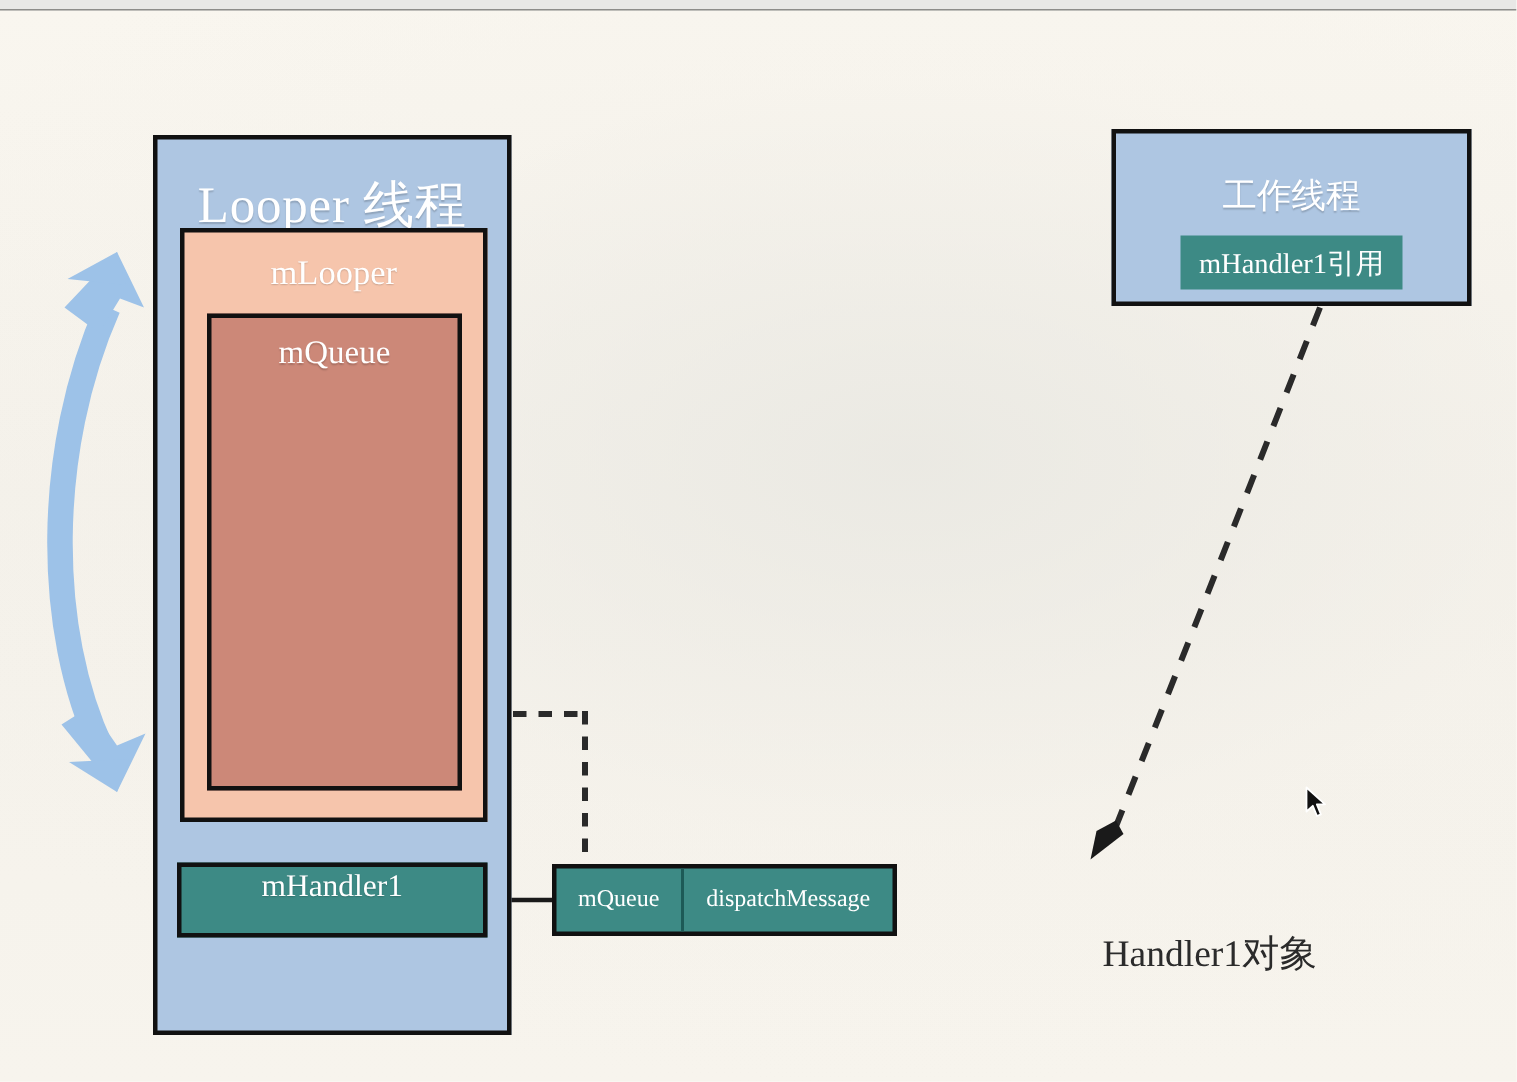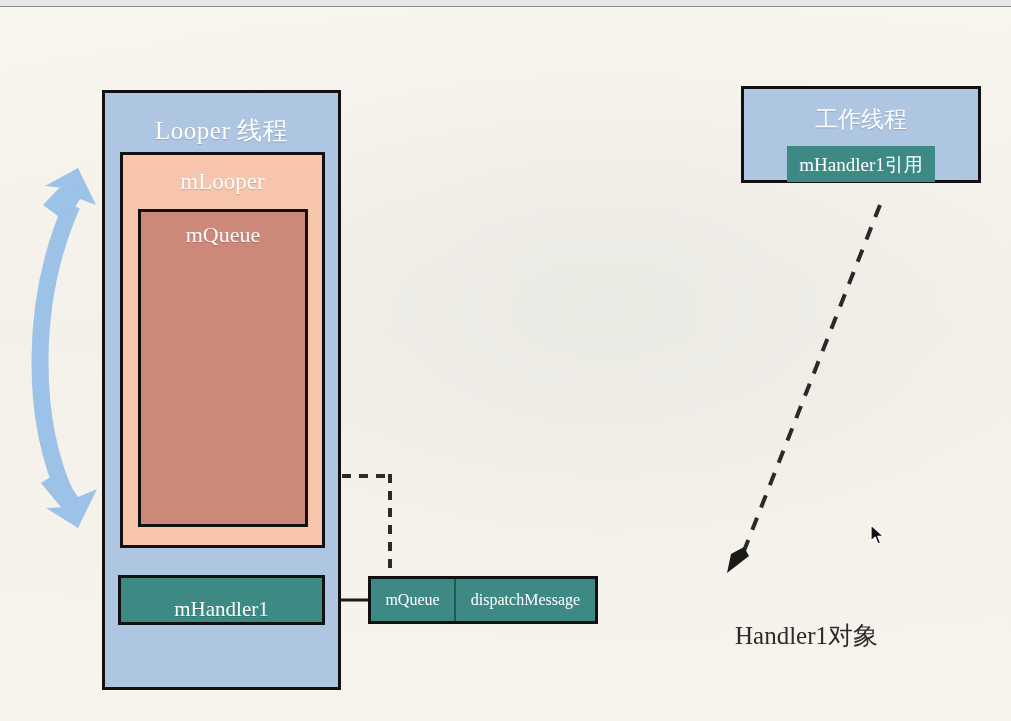--- a/index.html
+++ b/index.html
@@ -61,21 +61,21 @@
   
   #looper-thread {
     left: 102px;
     top: 90px;
     width: 239px;
     height: 600px;
     background: #aec6e2;
   }
   #looper-thread-label {
     margin-top: 21px;
-    font-size: 25px;
+    font-size: 34px;
     letter-spacing: 0.5px;
   }
 
   
   #mlooper {
     left: 120px;
     top: 152px;
     width: 205px;
     height: 396px;
     background: #f6c5ac;
@@ -98,21 +98,21 @@
     font-size: 22px;
   }
 
   
   #mhandler1 {
     left: 118px;
     top: 575px;
     width: 207px;
     height: 50px;
     background: #3d8a85;
-    align-items: flex-end;
+    align-items: flex-start;
   }
   #mhandler1-label {
     font-size: 21px;
   }
 
   
   #method-strip {
     position: absolute;
     left: 368px;
     top: 576px;
@@ -136,21 +136,21 @@
   .method-cell:last-child { border-right: none; }
   #method-cell-0 { width: 85px; }
   #method-cell-1 { width: 139px; }
   #method-cell-2 { width: 121px; }
 
   
   #worker-thread {
     left: 741px;
     top: 86px;
     width: 240px;
-    height: 97px;
+    height: 118px;
     background: #aec6e2;
     flex-direction: column;
     align-items: center;
   }
   #worker-thread-label {
     margin-top: 17px;
     font-size: 23px;
   }
   #mhandler1-ref {
     margin-top: 11px;

